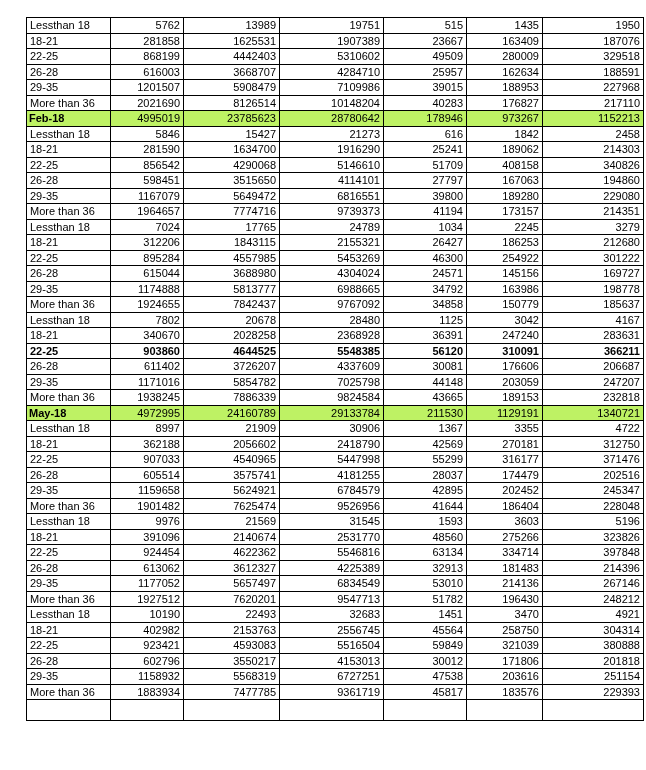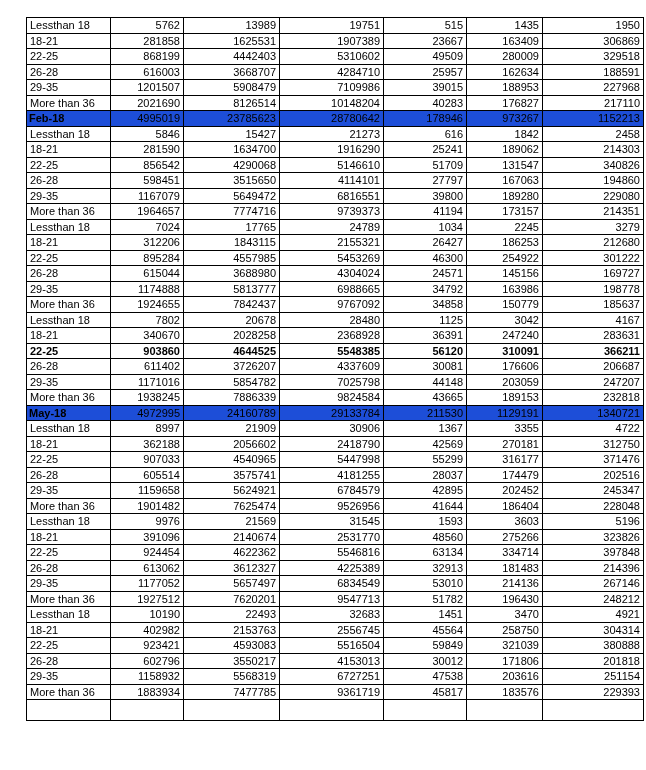--- a/index.html
+++ b/index.html
@@ -37,21 +37,21 @@
   }
   td.label {
     text-align: left;
     padding-left: 6px;
   }
   td.num {
     text-align: right;
     padding-right: 3px;
   }
   tr.month-total td {
-    background: #1d4ed8;
+    background: #bef264;
   }
   tr.month-total td.label {
     font-weight: bold;
     padding-left: 2px;
   }
   tr.bold td {
     font-weight: bold;
   }
   tr.partial-next-row td {
     height: 20px;
@@ -82,21 +82,21 @@
           <td class="num">1435</td>
           <td class="num">1950</td>
         </tr>
         <tr class="age">
           <td class="label">18-21</td>
           <td class="num">281858</td>
           <td class="num">1625531</td>
           <td class="num">1907389</td>
           <td class="num">23667</td>
           <td class="num">163409</td>
-          <td class="num">306869</td>
+          <td class="num">187076</td>
         </tr>
         <tr class="age">
           <td class="label">22-25</td>
           <td class="num">868199</td>
           <td class="num">4442403</td>
           <td class="num">5310602</td>
           <td class="num">49509</td>
           <td class="num">280009</td>
           <td class="num">329518</td>
         </tr>
@@ -153,21 +153,21 @@
           <td class="num">25241</td>
           <td class="num">189062</td>
           <td class="num">214303</td>
         </tr>
         <tr class="age">
           <td class="label">22-25</td>
           <td class="num">856542</td>
           <td class="num">4290068</td>
           <td class="num">5146610</td>
           <td class="num">51709</td>
-          <td class="num">131547</td>
+          <td class="num">408158</td>
           <td class="num">340826</td>
         </tr>
         <tr class="age">
           <td class="label">26-28</td>
           <td class="num">598451</td>
           <td class="num">3515650</td>
           <td class="num">4114101</td>
           <td class="num">27797</td>
           <td class="num">167063</td>
           <td class="num">194860</td>

